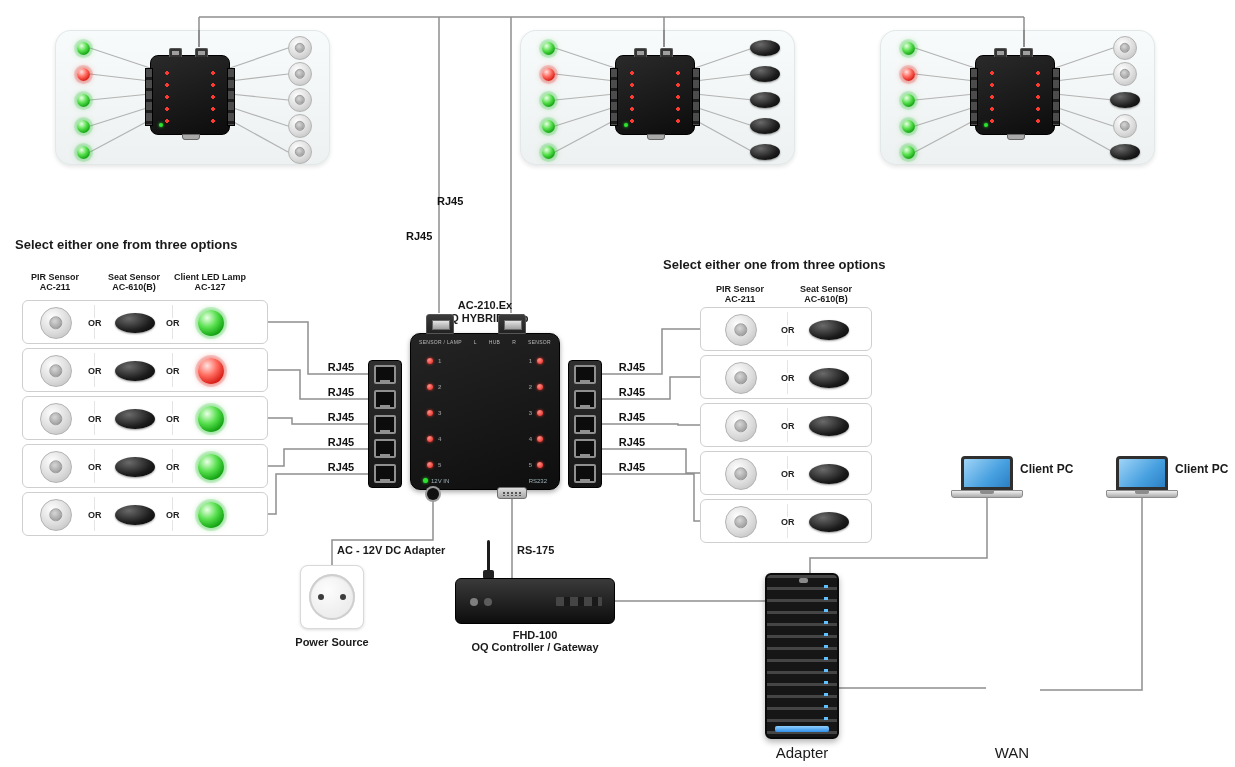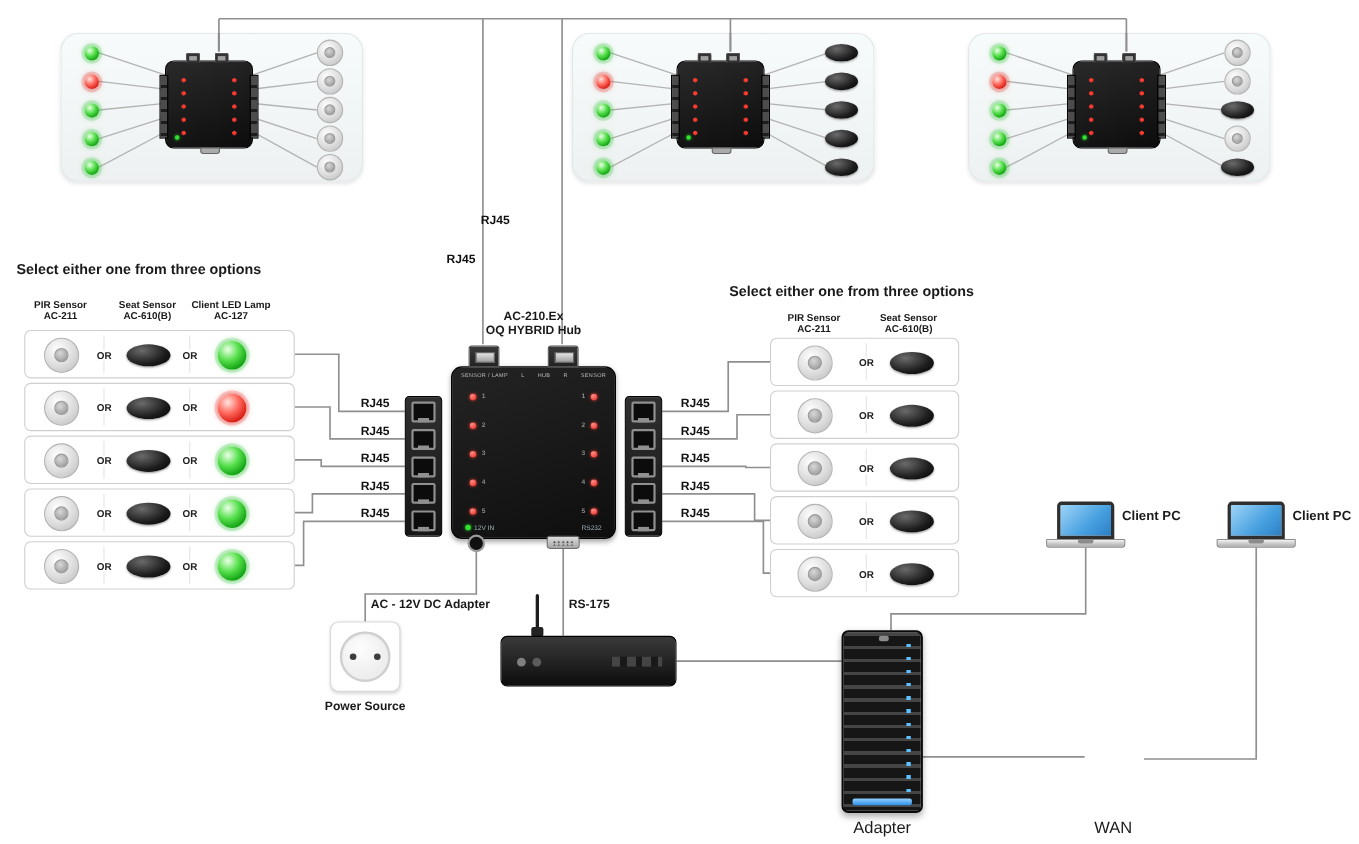--- a/index.html
+++ b/index.html
@@ -330,21 +330,21 @@
     <b class="or" style="left:78px;top:17px">OR</b>
     <i class="dev lg seat abs" style="left:108px;top:12px"></i>
   </div>
 
   <b class="rj45 abs" style="left:612px;top:361px">RJ45</b>
   <b class="rj45 abs" style="left:612px;top:386px">RJ45</b>
   <b class="rj45 abs" style="left:612px;top:411px">RJ45</b>
   <b class="rj45 abs" style="left:612px;top:436px">RJ45</b>
   <b class="rj45 abs" style="left:612px;top:461px">RJ45</b>
 
-  <div class="hubname abs" style="left:415px;top:282px">
+  <div class="hubname abs" style="left:415px;top:299px">
     <div>AC-210.Ex</div>
     <div>OQ HYBRID Hub</div>
   </div>
   <div class="hubbody abs">
     <i class="hnub abs" style="left:15px"></i>
     <i class="hnub abs" style="left:87px"></i>
     <div class="hubhdr">
       <span>SENSOR / LAMP</span>
       <span>L</span>
       <span>HUB</span>
@@ -422,20 +422,24 @@
   <b class="lbl11 abs" style="left:517px;top:544px">RS-175</b>
 
   <div class="pwrbox abs">
       <i class="outlet"></i>
     </div>
   <b class="lbl11 abs ctr" style="left:293px;top:636px;width:78px">Power Source</b>
 
   <i class="antenna abs"></i>
   <i class="antbase abs"></i>
   <div class="ctrl abs"></div>
+  <div class="lbl11 abs ctr" style="left:435px;top:629px;width:200px">
+    <div>FHD-100</div>
+    <div>OQ Controller / Gateway</div>
+  </div>
 
   <div class="server abs">
       <i class="srvpwr"></i>
     </div>
   <div class="lbl15 abs" style="left:765px;top:744px;width:74px">Adapter</div>
 
   <div class="lbl15 abs" style="left:983px;top:744px;width:58px">WAN</div>
 
   <i class="lapbase abs" style="left:951px;top:490px"></i>
   <i class="lapscr abs" style="left:961px;top:456px"></i>

